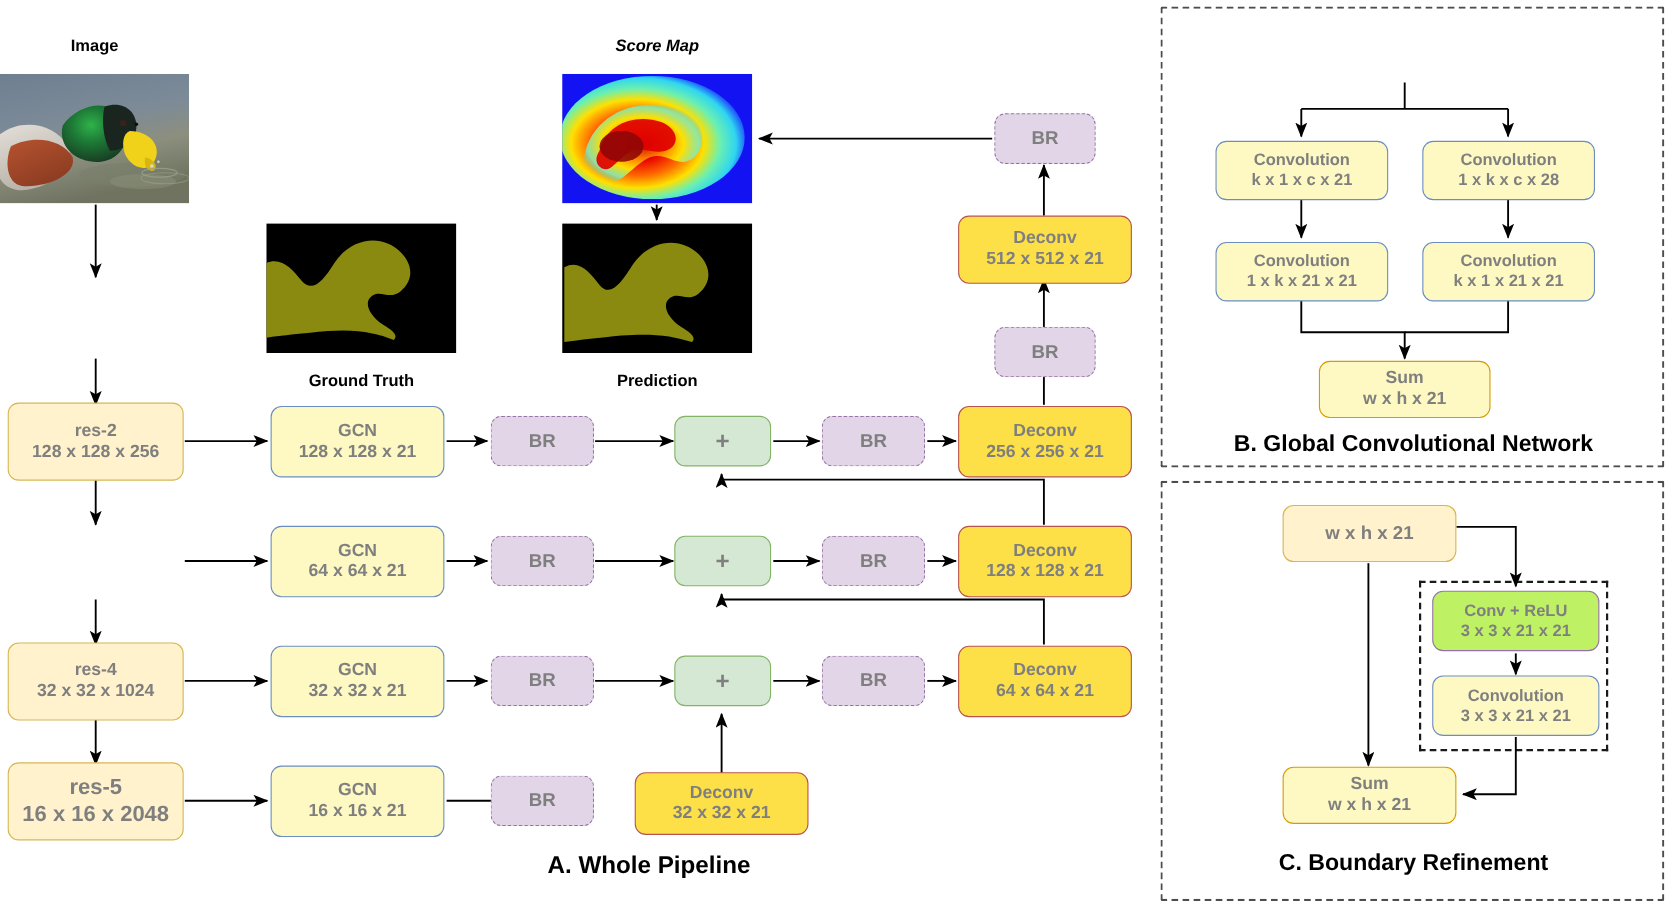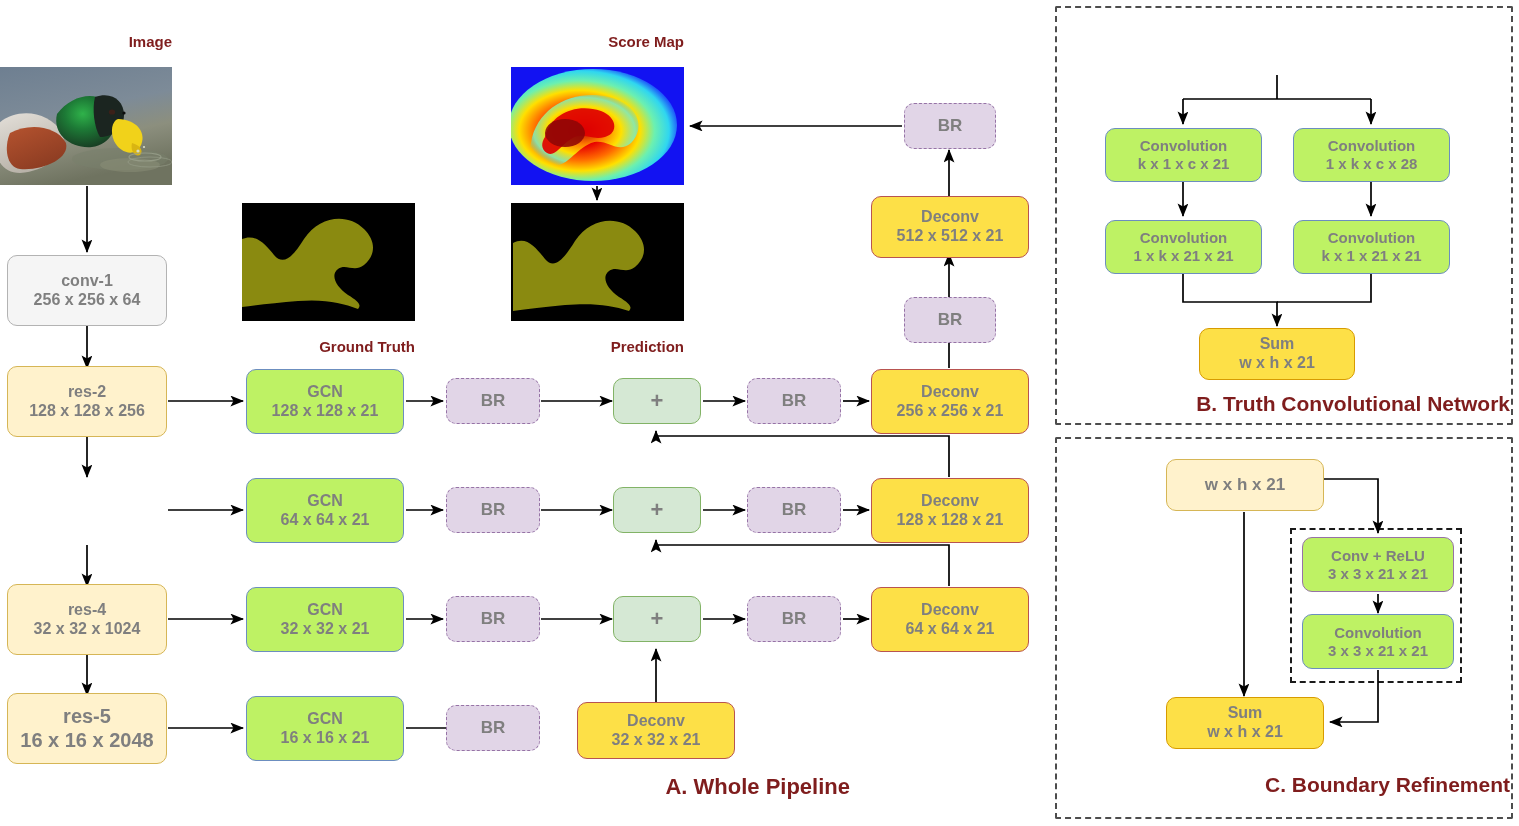--- a/index.html
+++ b/index.html
@@ -8,28 +8,28 @@
   #root{position:absolute;left:0;top:0;width:1519px;height:826px;}
 
   .node{position:absolute;box-sizing:border-box;display:flex;flex-direction:column;
         align-items:center;justify-content:center;border-radius:10px;
         color:#7f7f7f;font-weight:bold;line-height:1.18;text-align:center;}
   .node .l1{display:block;}
   .node .l2{display:block;}
 
   .n-gray   {background:#f5f5f5;border:1.6px solid #b3b3b3;}
   .n-yellow {background:#fff2cc;border:1.6px solid #d6b656;}
-  .n-blue   {background:#bef264;border:1.6px solid #6c8ebf;}
+  .n-blue   {background:#fef9c3;border:1.6px solid #6c8ebf;}
   .n-red    {background:#fde047;border:1.6px solid #b85450;}
   .n-green  {background:#d5e8d4;border:1.6px solid #82b366;}
   .n-purple {background:#bef264;border:1.6px solid #9673a6;}
   .n-purple-d{background:#e1d5e7;border:1.9px dashed #9673a6;}
-  .n-orange {background:#fde047;border:1.6px solid #d79b00;text-align:center;}
-
-  .caption{position:absolute;color:#7f1d1d;font-weight:bold;text-align:right;}
+  .n-orange {background:#fef9c3;border:1.6px solid #d79b00;text-align:center;}
+
+  .caption{position:absolute;color:#000000;font-weight:bold;text-align:center;}
 
   .thumb{position:absolute;overflow:hidden;}
 
   svg.wires{position:absolute;left:0;top:0;width:1519px;height:826px;
             pointer-events:none;overflow:visible;}
   .w{stroke:#000;stroke-width:1.7px;fill:none;}
 
   .panel{position:absolute;box-sizing:border-box;border:2px dashed #4d4d4d;
          background:transparent;border-radius:2px;}
   .subpanel{position:absolute;box-sizing:border-box;border:2px dashed #1a1a1a;
@@ -104,21 +104,21 @@
       </defs>
       <rect width="173" height="118" fill="#1212f2"></rect>
       <ellipse cx="82" cy="58" rx="84" ry="56" fill="url(#jet)"></ellipse>
       <path d="M20 76 C 26 40, 62 22, 98 30 C 126 36, 136 60, 120 76
                C 106 88, 96 70, 80 76 C 62 84, 54 104, 36 98 C 22 94, 16 86, 20 76 Z" fill="url(#jet2)" opacity="0.95"></path>
       <path d="M34 70 C 40 46, 66 36, 90 44 C 106 50, 108 66, 94 70
                C 80 74, 72 64, 60 72 C 48 80, 44 90, 36 86 C 30 82, 30 76, 34 70 Z" fill="#e00000" opacity="0.92"></path>
       <ellipse cx="54" cy="66" rx="20" ry="14" fill="#8d0606" opacity="0.88"></ellipse>
     </svg>
   </div>
-  <div class="caption" style="left:511px;top:33px;width:173px;font-size:15px;">Score Map</div>
+  <div class="caption" style="left:511px;top:33px;width:173px;font-size:15px;font-style:italic;">Score Map</div>
 
   <div class="thumb" style="left:242px;top:203px;width:173px;height:118px;">
     <svg width="173" height="118" viewBox="0 0 173 118">
       <rect width="173" height="118" fill="#000000"></rect>
       <path d="M0 36 C 14 30, 24 42, 32 52 C 42 64, 52 52, 62 36
                C 78 12, 106 10, 122 26 C 134 38, 134 52, 122 62
                C 112 70, 104 60, 96 66 C 88 72, 94 84, 106 92
                C 116 98, 120 102, 116 106 C 100 100, 84 96, 56 98
                C 34 100, 14 102, 0 104 Z" fill="#8a8a10"></path>
     </svg>
@@ -183,24 +183,20 @@
 
     <path class="w" d="M949,300 L949,254" marker-end="url(#ah)"></path>
 
     <path class="w" d="M949,196 L949,150" marker-end="url(#ah)"></path>
 
     <path class="w" d="M902,126 L690,126" marker-end="url(#ah)"></path>
 
     <path class="w" d="M597,186 L597,200" marker-end="url(#ah)"></path>
   </svg>
 
-  <div class="node n-gray" style="left:7px;top:255px;width:160px;height:71px;font-size:16px;">
-    <span class="l1">conv-1</span>
-    <span class="l2">256 x 256 x 64</span>
-  </div>
 
   <div class="node n-yellow" style="left:7px;top:366px;width:160px;height:71px;font-size:16px;">
     <span class="l1">res-2</span>
     <span class="l2">128 x 128 x 256</span>
   </div>
   <div class="node n-yellow" style="left:7px;top:584px;width:160px;height:71px;font-size:16px;">
     <span class="l1">res-4</span>
     <span class="l2">32 x 32 x 1024</span>
   </div>
   <div class="node n-yellow" style="left:7px;top:693px;width:160px;height:71px;font-size:20px;">
@@ -316,21 +312,21 @@
   <div class="node n-blue" style="left:1293px;top:220px;width:157px;height:54px;font-size:15px;">
     <span class="l1">Convolution</span>
     <span class="l2">k x 1 x 21 x 21</span>
   </div>
 
   <div class="node n-orange" style="left:1199px;top:328px;width:156px;height:52px;font-size:16px;">
     <span class="l1">Sum</span>
     <span class="l2">w x h x 21</span>
   </div>
 
-  <div class="caption" style="left:1060px;top:392px;width:450px;font-size:21px;">B. Truth Convolutional Network</div>
+  <div class="caption" style="left:1060px;top:392px;width:450px;font-size:21px;">B. Global Convolutional Network</div>
 
   <div class="panel" style="left:1055px;top:437px;width:458px;height:382px;"></div>
   <div class="subpanel" style="left:1290px;top:528px;width:172px;height:155px;"></div>
 
   <svg class="wires">
     <path class="w" d="M1244,512 L1244,696" marker-end="url(#ah)"></path>
     <path class="w" d="M1324,479 L1378,479 L1378,533" marker-end="url(#ah)"></path>
     <path class="w" d="M1378,594 L1378,613" marker-end="url(#ah)"></path>
     <path class="w" d="M1378,670 L1378,722 L1330,722" marker-end="url(#ah)"></path>
   </svg>

